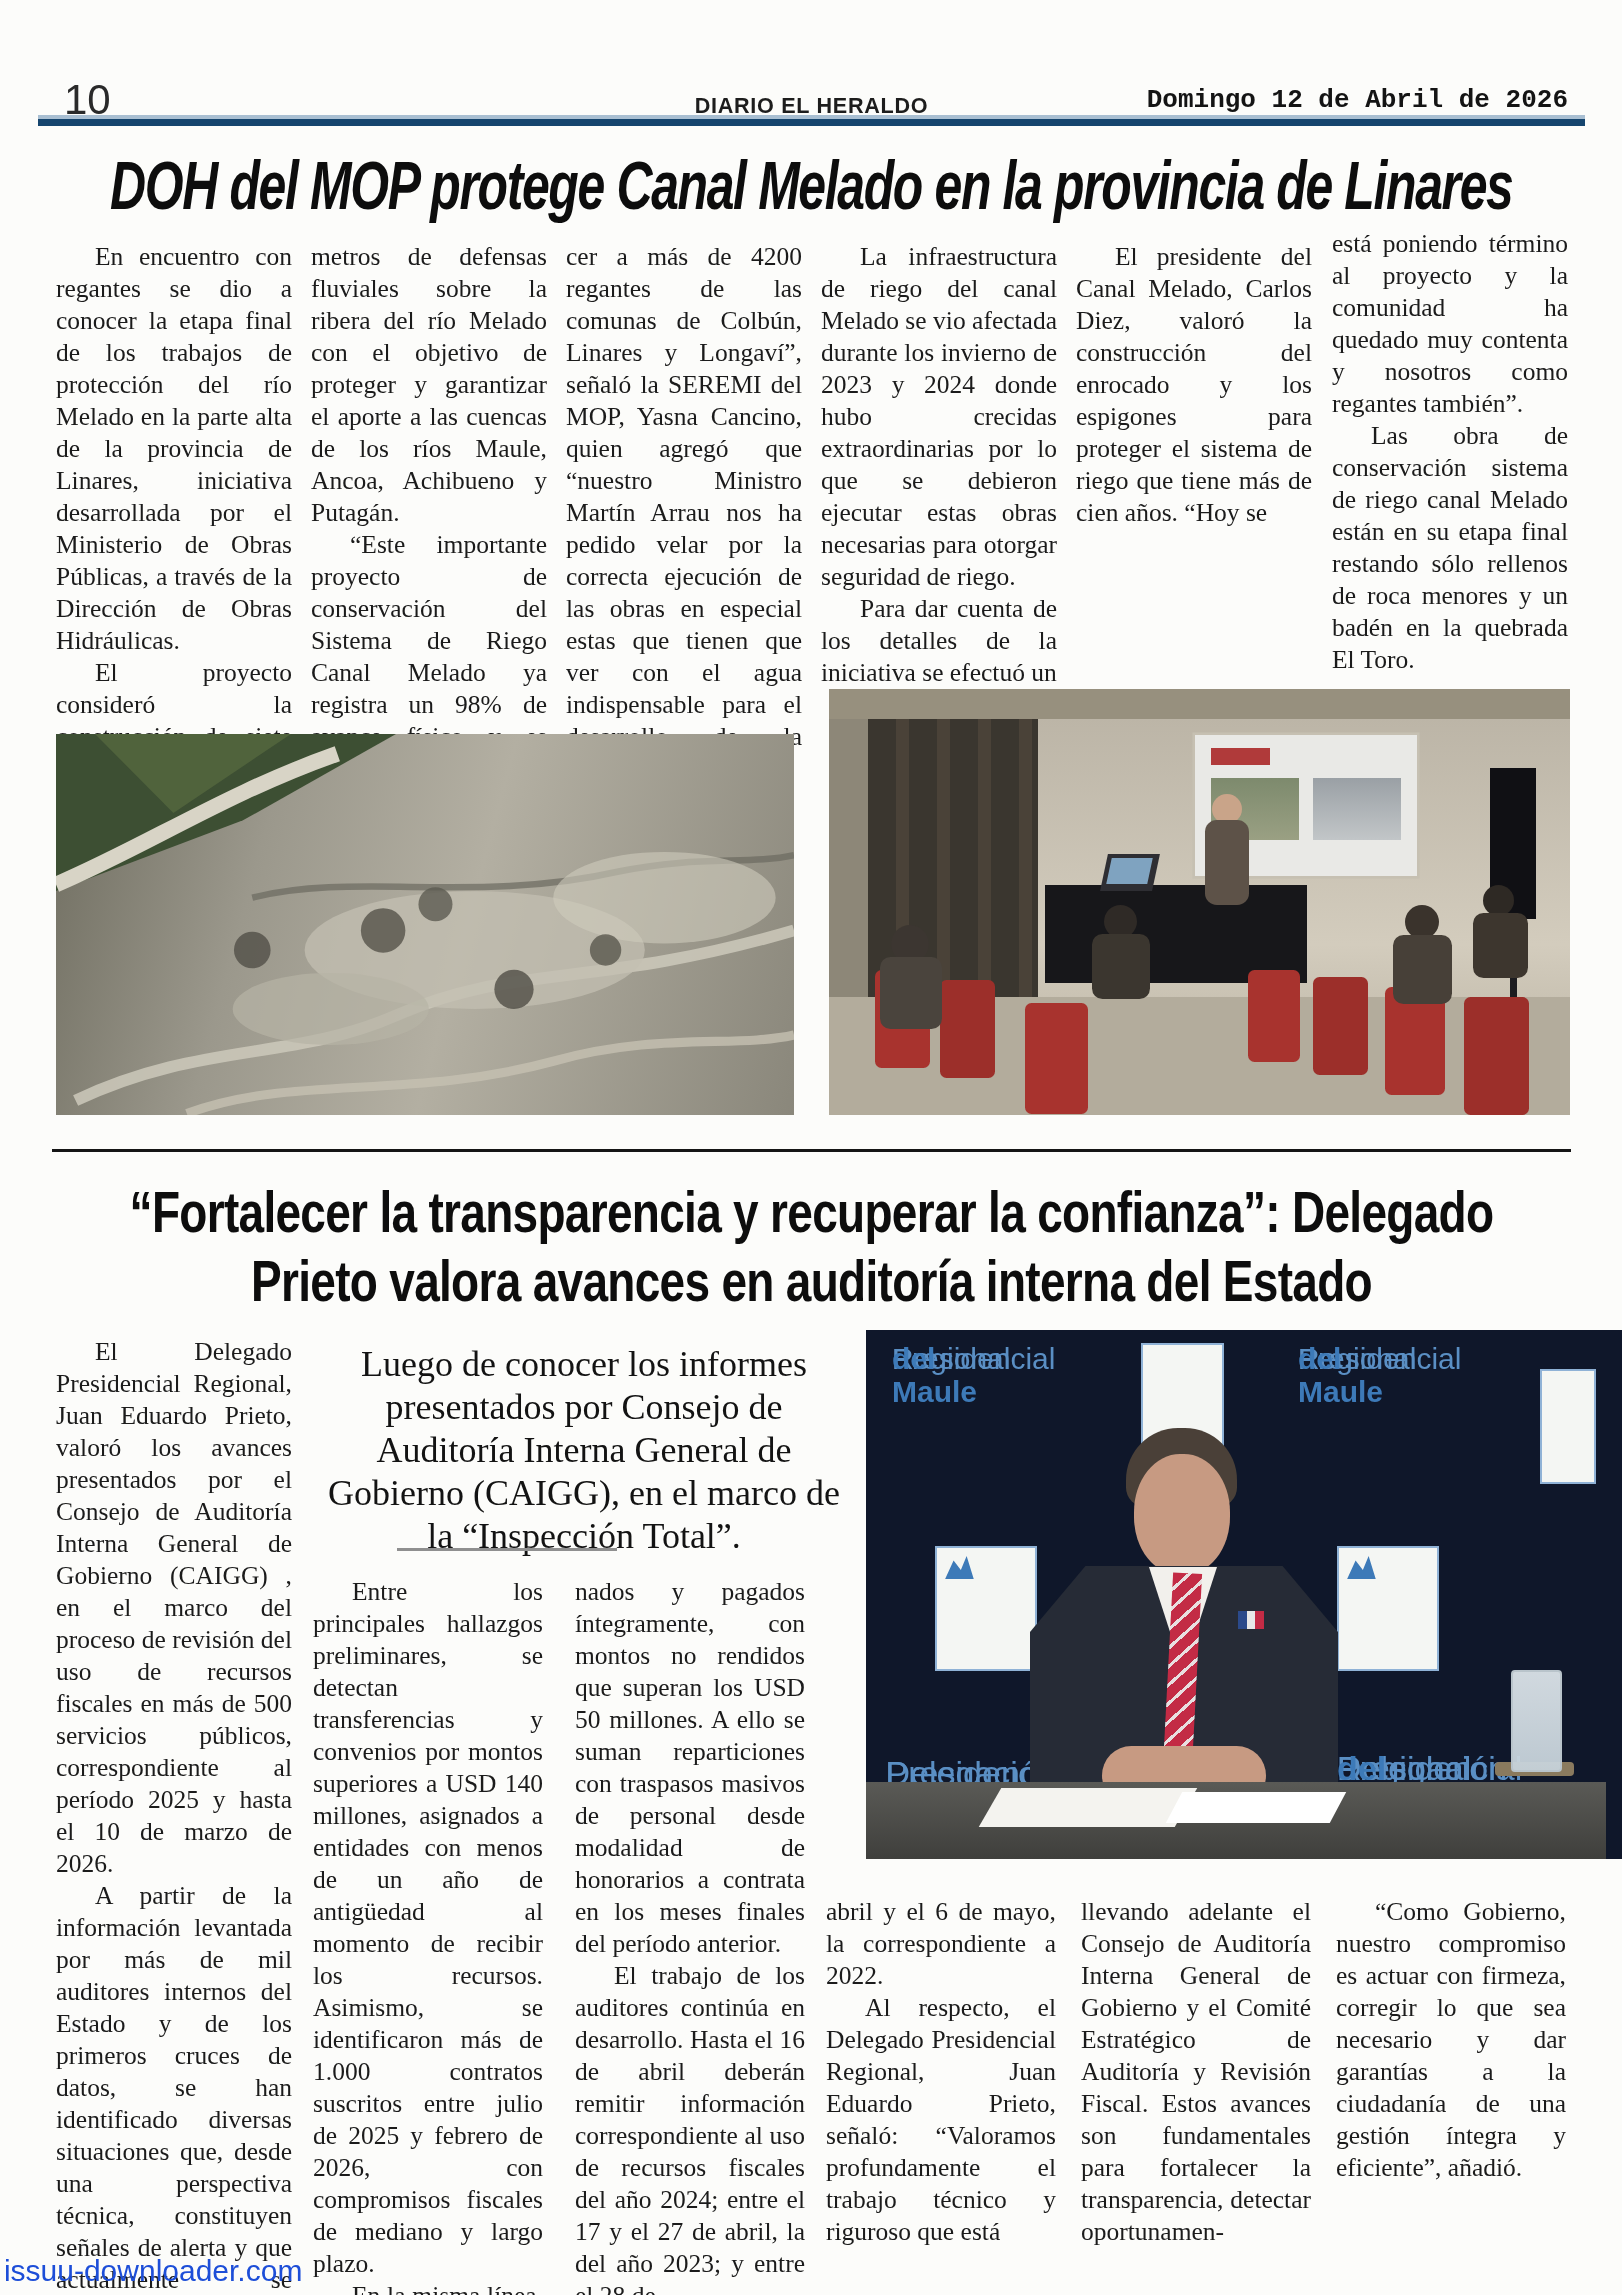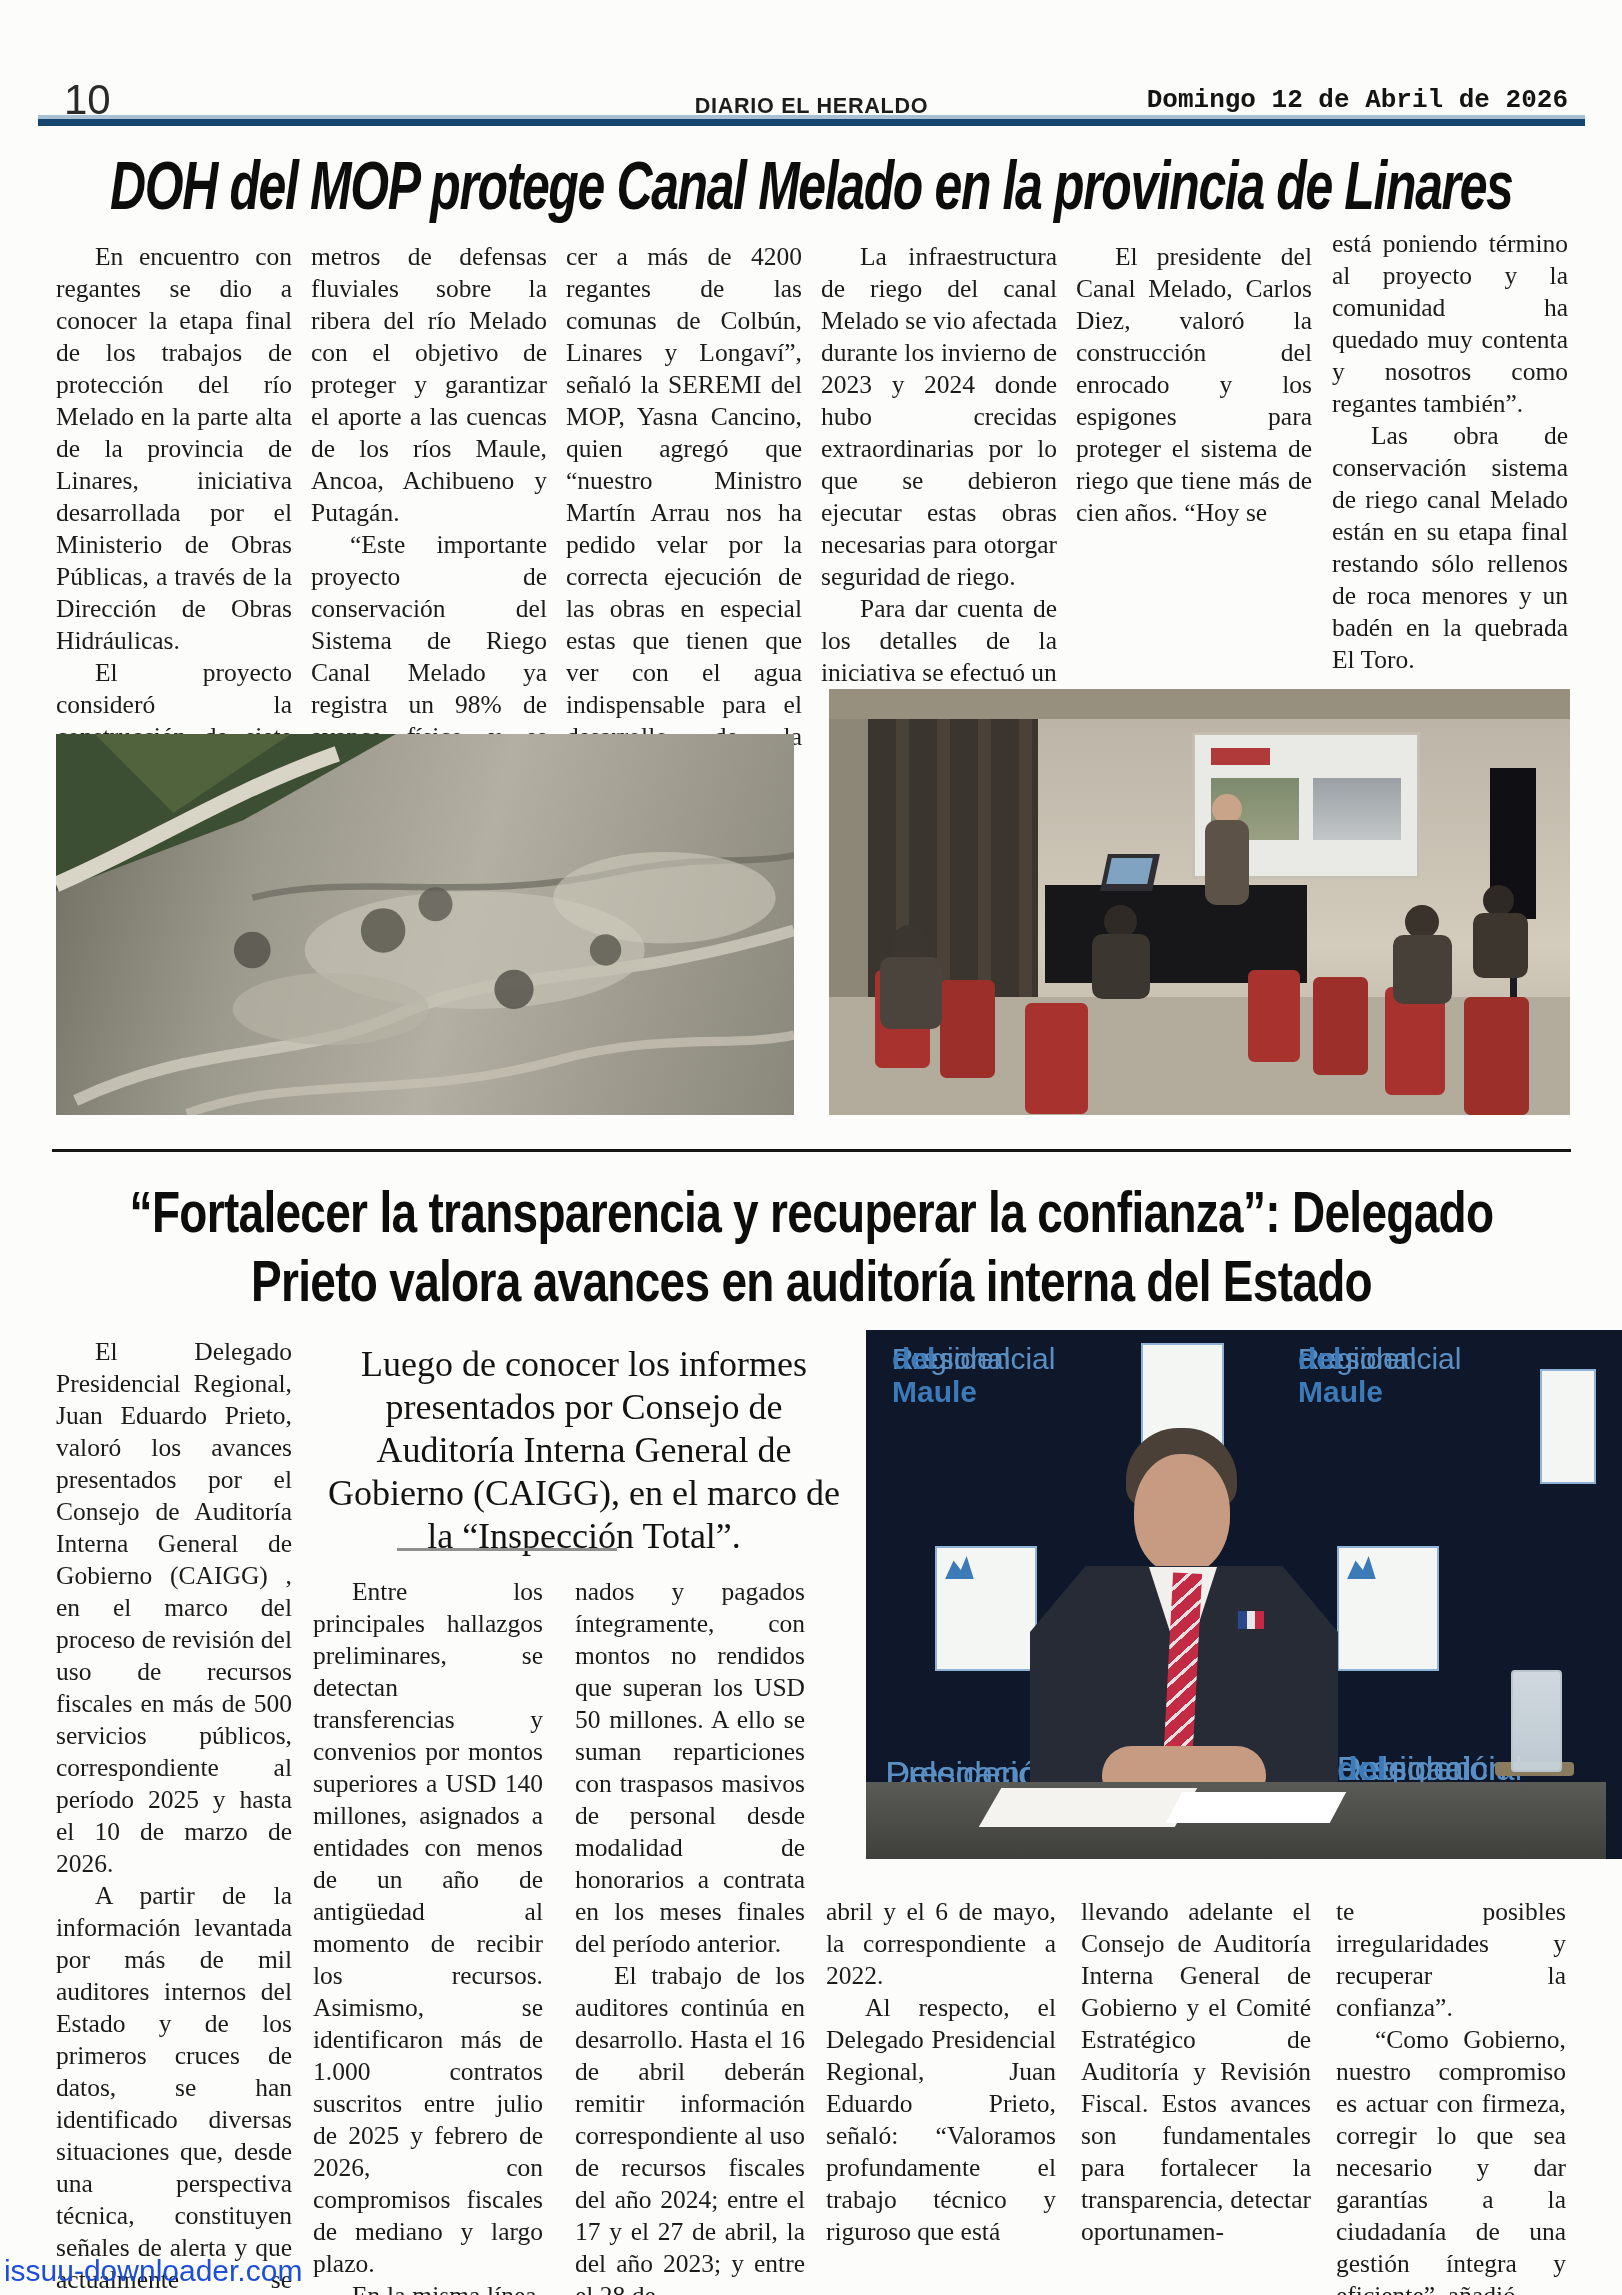--- a/index.html
+++ b/index.html
@@ -212,20 +212,19 @@
   </div>
 
   <div class="col" style="left:826px;top:1896px;width:230px;">
     <p>abril y el 6 de mayo, la correspondiente a 2022.</p>
     <p class="ind">Al respecto, el Delegado Presidencial Regional, Juan Eduardo Prieto, señaló: “Valoramos profundamente el trabajo técnico y riguroso que está</p>
   </div>
   <div class="col" style="left:1081px;top:1896px;width:230px;">
     <p>llevando adelante el Consejo de Auditoría Interna General de Gobierno y el Comité Estratégico de Auditoría y Revisión Fiscal. Estos avances son fundamentales para fortalecer la transparencia, detectar oportunamen-</p>
   </div>
   <div class="col" style="left:1336px;top:1896px;width:230px;">
-    <p>te posibles irregularidades y recuperar la confianza”.</p>
     <p class="ind">“Como Gobierno, nuestro compromiso es actuar con firmeza, corregir lo que sea necesario y dar garantías a la ciudadanía de una gestión íntegra y eficiente”, añadió.</p>
   </div>
 
   <div class="abs watermark">issuu-downloader.com</div>
 
 </div>
 
 
 </body></html>

